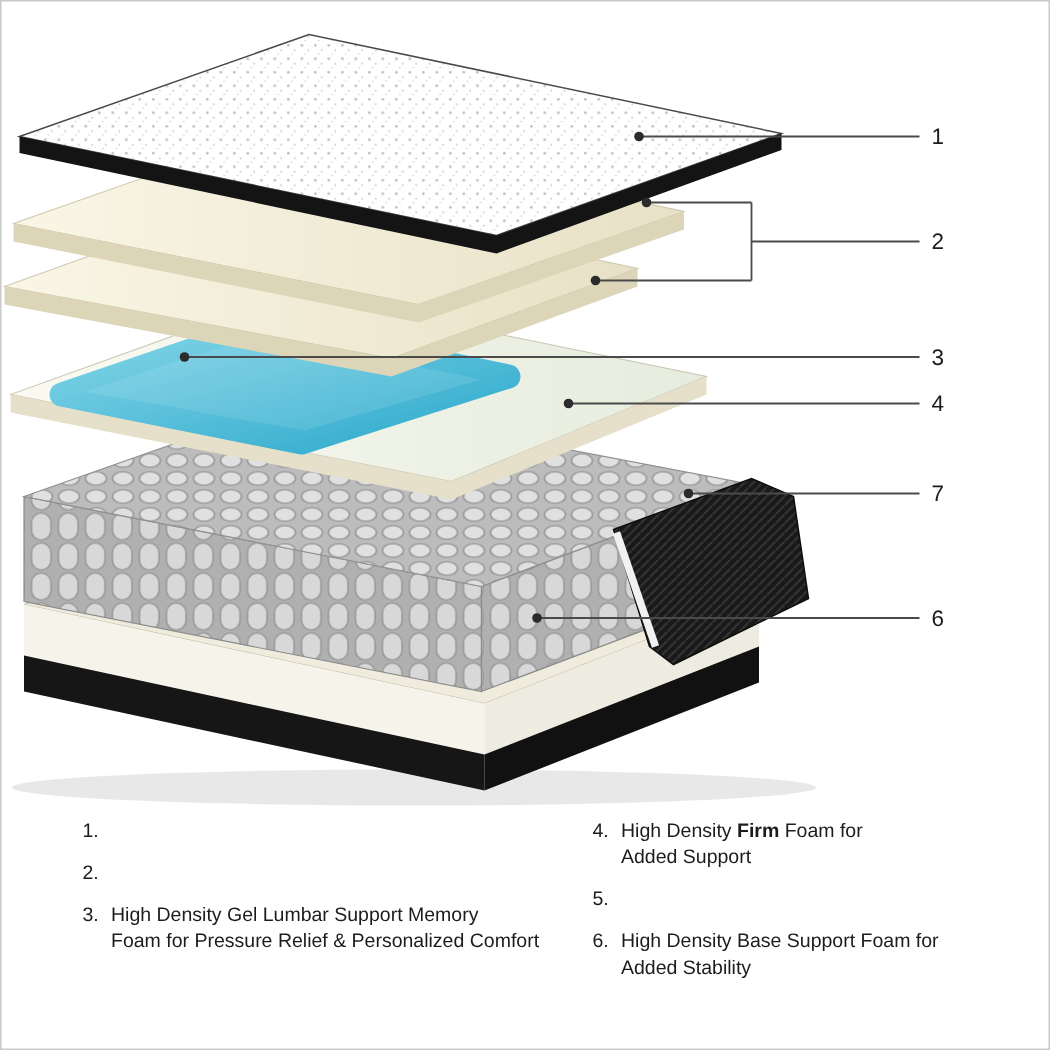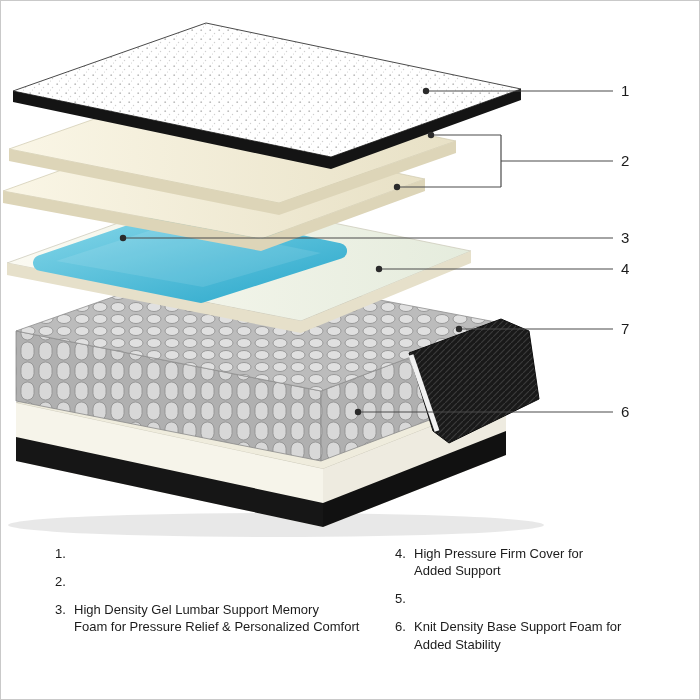--- a/index.html
+++ b/index.html
@@ -14,21 +14,21 @@
     display:flex;
     padding:6px 20px 0 54px;
     gap:18px;
   }
   .legend-col{display:flex;flex-direction:column;gap:11px;}
   .legend-col.left{width:322px;flex:none;}
   .legend-col.right{width:282px;flex:none;}
   .legend-item{display:flex;font-size:13px;line-height:1.32;}
   .legend-item .num{flex:none;width:19px;}
   .legend-item .txt{white-space:pre-line;}
-  .legend-item .txt b{font-weight:normal;}
+  .legend-item .txt b{font-weight:bold;}
   svg text.callout-num{
     font-family:"Liberation Sans", sans-serif;
     font-size:15px;fill:#1b1b1b;
   }
 </style>
 </head>
 <body>
 
 <div class="page">
 
@@ -163,27 +163,27 @@
       </div>
       <div class="legend-item">
         <span class="num">3.</span>
         <span class="txt">High Density Gel Lumbar Support Memory
 Foam for Pressure Relief &amp; Personalized Comfort</span>
       </div>
     </div>
     <div class="legend-col right">
       <div class="legend-item">
         <span class="num">4.</span>
-        <span class="txt"><span>High Pressure </span><b>Firm</b><span> Cover for
+        <span class="txt"><span>High Density </span><b>Firm</b><span> Foam for
 Added Support</span></span>
       </div>
       <div class="legend-item">
         <span class="num">5.</span>
       </div>
       <div class="legend-item">
         <span class="num">6.</span>
-        <span class="txt">Knit Density Base Support Foam for
+        <span class="txt">High Density Base Support Foam for
 Added Stability</span>
       </div>
     </div>
   </div>
 
 </div>
 
 </body></html>

